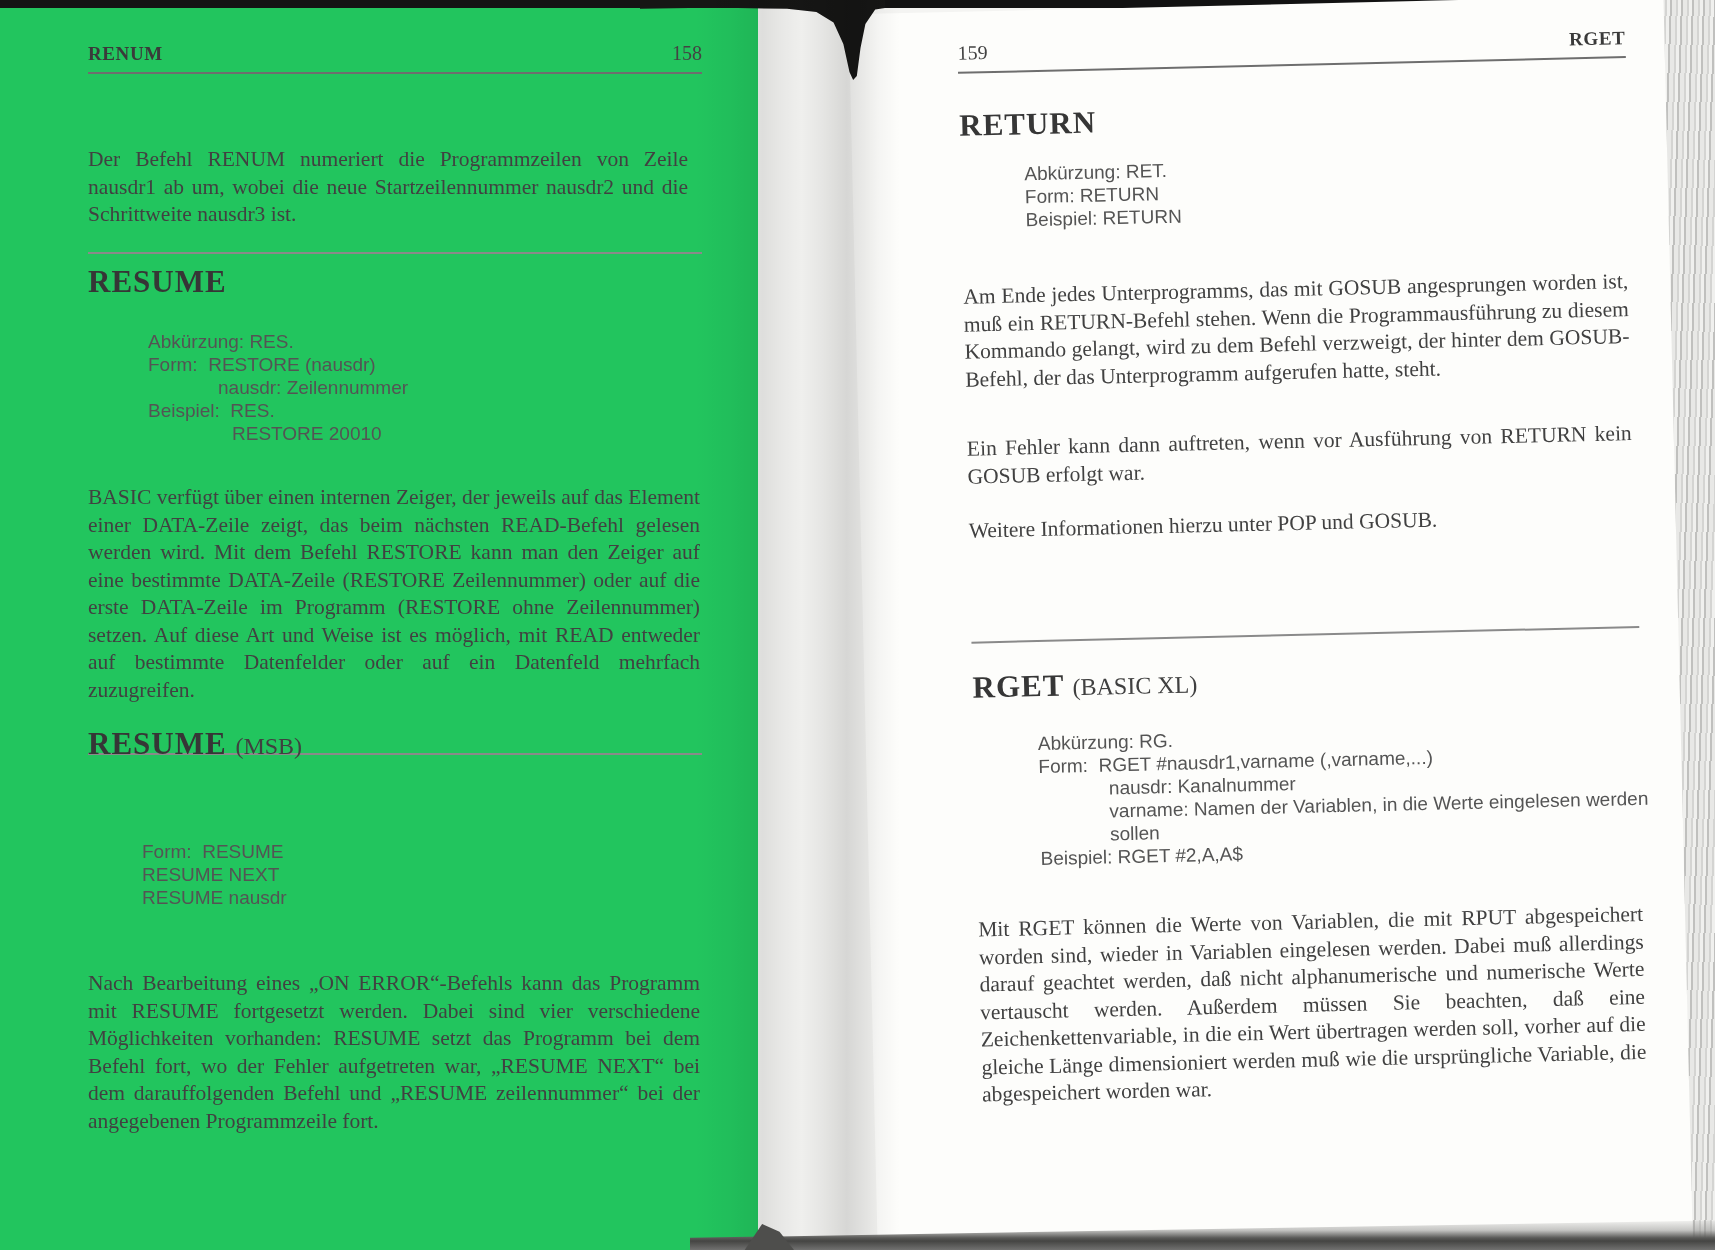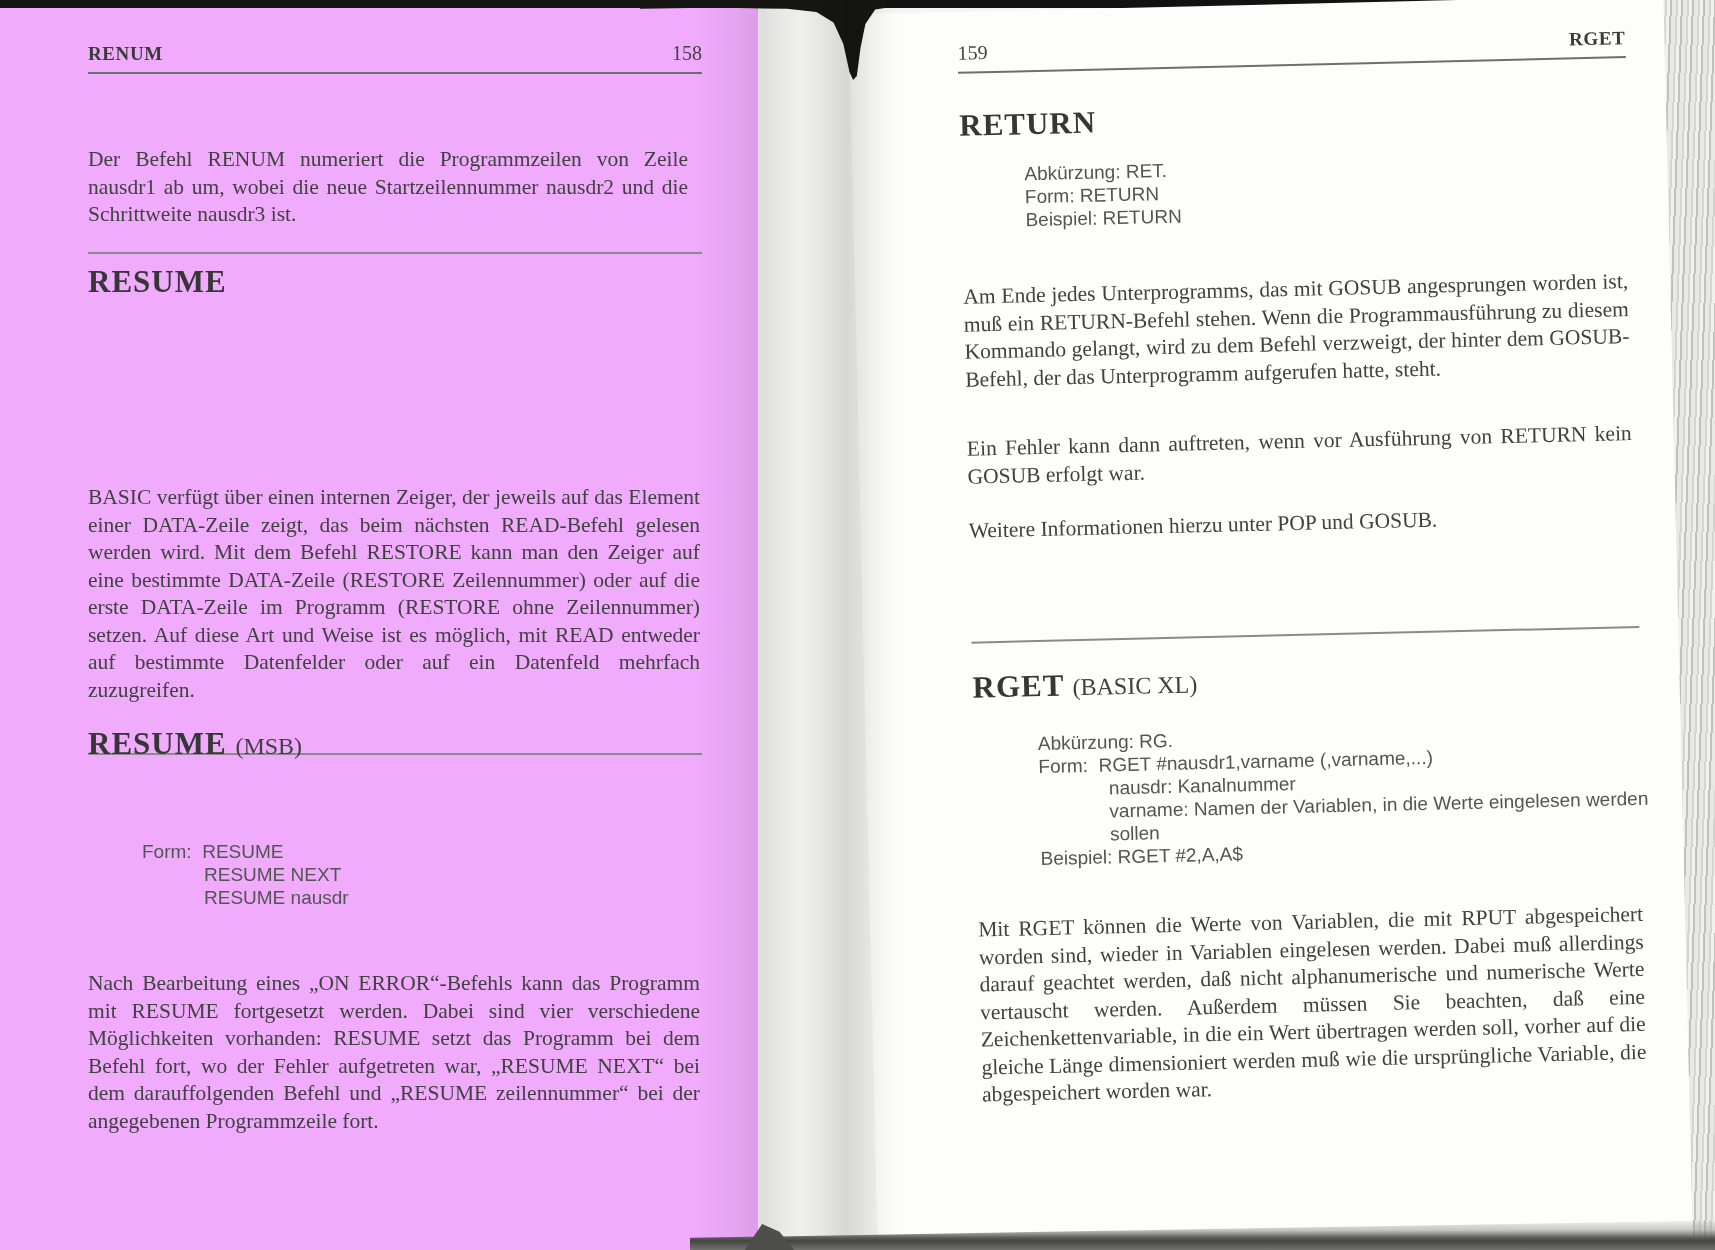--- a/index.html
+++ b/index.html
@@ -18,36 +18,36 @@
   .page-edge-stack{position:absolute;left:1588px;top:0;width:127px;height:1250px;z-index:1;
     background:repeating-linear-gradient(92deg,#d4d4d2 0 2px,#f0f0ee 2px 5px,#c0c0be 5px 7px,#e8e8e6 7px 11px);}
   .bottom-strip{position:absolute;left:690px;top:1218px;width:1025px;height:32px;z-index:8;
     background:linear-gradient(to bottom,rgba(120,120,118,0) 0%,rgba(150,150,148,.55) 38%,#5a5a58 62%,#454543 72%,#717170 100%);
     clip-path:polygon(0 62%,100% 8%,100% 100%,0 100%);}
   .gutter-bottom-shadow{position:absolute;left:736px;top:1224px;width:58px;height:26px;background:#4e4e4c;z-index:9;
     clip-path:polygon(15% 100%,45% 0,75% 30%,100% 100%);}
   .gutter-shadow{position:absolute;left:695px;top:0;width:205px;height:1250px;z-index:7;pointer-events:none;
     background:linear-gradient(to right,rgba(0,0,0,0) 0%,rgba(0,0,0,.04) 18%,rgba(0,0,0,.09) 33%,rgba(0,0,0,.05) 42%,rgba(0,0,0,.02) 52%,rgba(0,0,0,.06) 62%,rgba(0,0,0,.12) 74%,rgba(0,0,0,.08) 82%,rgba(0,0,0,.03) 90%,rgba(0,0,0,0) 100%);}
   
-  .left-page{position:absolute;left:0;top:8px;width:758px;height:1242px;background:#f0abfc;z-index:3;text-decoration:underline;}
+  .left-page{position:absolute;left:0;top:8px;width:758px;height:1242px;background:#22c55e;z-index:3;text-decoration:underline;}
   .right-page{position:absolute;left:850px;top:12px;width:815px;height:1260px;background:#fdfdfb;z-index:4;
     transform:rotate(-1.35deg);transform-origin:100px 60px;}
   
   .page-header{position:absolute;display:flex;justify-content:space-between;align-items:baseline;
     border-bottom:2px solid #6e6e6e;padding-bottom:7px;}
   .running-head{font-weight:700;font-size:19px;letter-spacing:.6px;color:#3a3a3a;}
   .page-number{font-size:20px;color:#434343;}
   .body-par{position:absolute;text-align:justify;font-size:21.5px;line-height:27.5px;color:#414141;margin:0;}
   .divider{position:absolute;height:2px;background:#8a8a8a;}
   .cmd-title{position:absolute;font-weight:700;font-size:31px;letter-spacing:1px;color:#363636;}
   .cmd-qualifier{font-weight:400;font-size:24px;letter-spacing:0;color:#404040;}
   .spec{position:absolute;font-family:"Liberation Sans","DejaVu Sans",sans-serif;font-size:19px;line-height:23px;color:#545454;}
   .spec-line{white-space:pre-wrap;}
   .ind2{margin-left:70px;}
-  .ind2b{margin-left:62px;}
+  .ind2b{}
   .ind3{margin-left:84px;}
 </style>
 </head>
 <body>
 
 <div class="photo">
 
   <div class="page-edge-stack"></div>
   <div class="top-bar-left"></div>
   <div class="top-bar-right"></div>
@@ -58,20 +58,27 @@
       <span class="running-head">RENUM</span>
       <span class="page-number">158</span>
     </div>
 
     <p class="body-par" style="left:88px;top:98px;width:600px;margin-top:40px;">Der Befehl RENUM numeriert die Programmzeilen von Zeile nausdr1 ab um, wobei die neue Startzeilennummer nausdr2 und die Schrittweite nausdr3 ist.</p>
 
     <div class="divider" style="left:88px;top:244px;width:614px;"></div>
 
     <div class="cmd-title" style="left:88px;top:256px;">RESUME</div>
 
+    <div class="spec" style="left:148px;top:322px;width:520px;">
+      <div class="spec-line">Abkürzung: RES.</div>
+      <div class="spec-line">Form:  RESTORE (nausdr)</div>
+      <div class="spec-line ind2">nausdr: Zeilennummer</div>
+      <div class="spec-line">Beispiel:  RES.</div>
+      <div class="spec-line ind3">RESTORE 20010</div>
+    </div>
 
     <p class="body-par" style="left:88px;top:476px;width:612px;">BASIC verfügt über einen internen Zeiger, der jeweils auf das Element einer DATA-Zeile zeigt, das beim nächsten READ-Befehl gelesen werden wird. Mit dem Befehl RESTORE kann man den Zeiger auf eine bestimmte DATA-Zeile (RESTORE Zeilennummer) oder auf die erste DATA-Zeile im Programm (RESTORE ohne Zeilennummer) setzen. Auf diese Art und Weise ist es möglich, mit READ entweder auf bestimmte Datenfelder oder auf ein Datenfeld mehrfach zuzugreifen.</p>
 
     <div class="divider" style="left:88px;top:745px;width:614px;"></div>
 
     <div class="cmd-title" style="left:88px;top:718px;">
       <span>RESUME</span>
       <span class="cmd-qualifier">(MSB)</span>
     </div>
 

